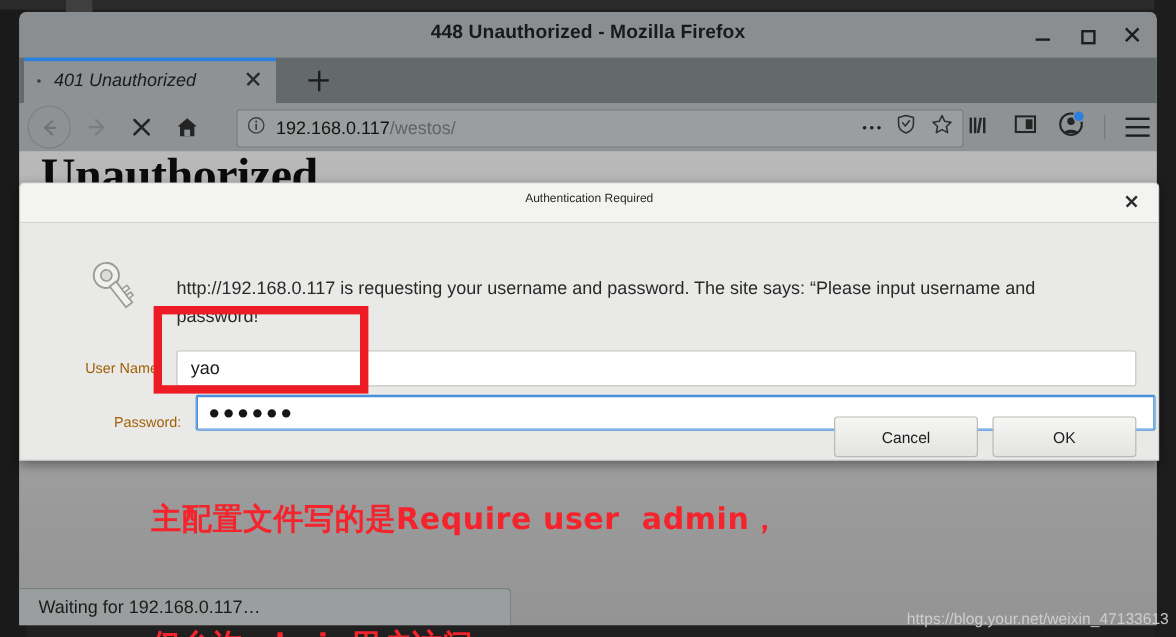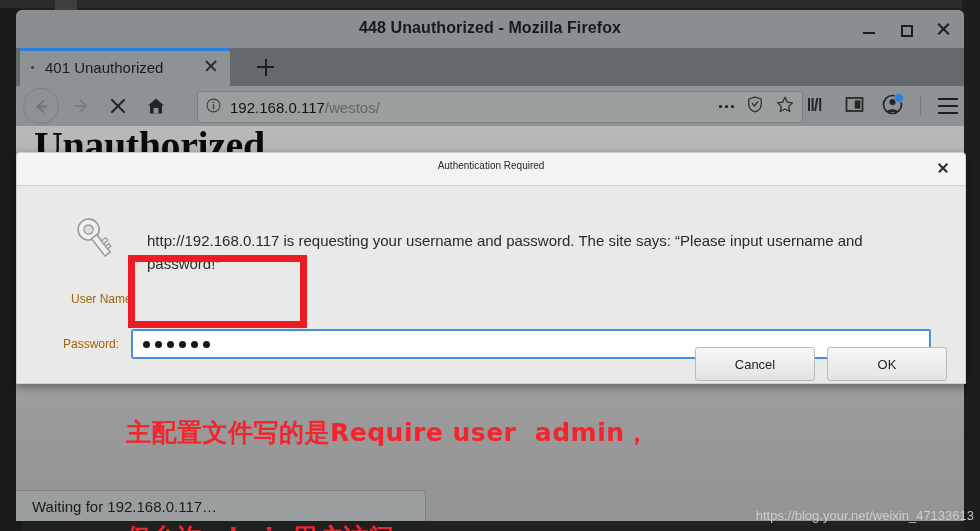--- a/index.html
+++ b/index.html
@@ -28,21 +28,21 @@
     font-size:16px;font-weight:bold;color:#191919;letter-spacing:.1px;}
   .wbtns{position:absolute;right:14px;top:0;height:38px;display:flex;align-items:center;gap:23px;}
   .wbtn{width:14px;height:14px;position:relative;cursor:default;}
   .wbtn.min::after{content:"";position:absolute;left:1px;top:10px;width:12px;height:2px;background:#1d1d1d;}
   .wbtn.max::after{content:"";position:absolute;left:2px;top:3px;width:8px;height:8px;border:2px solid #1d1d1d;}
   .wbtn.cls::before,.wbtn.cls::after{content:"";position:absolute;left:0px;top:6px;width:15px;height:2px;background:#1d1d1d;}
   .wbtn.cls::before{transform:rotate(45deg);}
   .wbtn.cls::after{transform:rotate(-45deg);}
 
   
-  .tabstrip{position:relative;height:38px;background:#64696b;}
+  .tabstrip{position:relative;height:38px;background:#64696b;font-style:italic;}
   .tab{position:absolute;left:4px;top:0;width:210px;height:38px;background:#8e9294;
     display:flex;align-items:center;}
   .tab .tabline{position:absolute;left:0;right:0;top:0;height:3px;background:#2a7fe0;}
   .tab .dot{width:3px;height:3px;border-radius:50%;background:#3a3a3a;margin-left:11px;}
   .tab .tablabel{margin-left:11px;font-size:15px;color:#1b1b1b;white-space:nowrap;}
   .tab .tabclose{position:absolute;right:12px;top:11px;width:14px;height:14px;}
   .tab .tabclose::before,.tab .tabclose::after{content:"";position:absolute;left:0;top:6px;
     width:14px;height:1.6px;background:#2b2b2b;}
   .tab .tabclose::before{transform:rotate(45deg);}
   .tab .tabclose::after{transform:rotate(-45deg);}
@@ -276,23 +276,26 @@
             <rect x="29" y="30" width="5.5" height="3.4" fill="#f0f0ee" stroke="#9b9b99" stroke-width="1.3"></rect>
             <rect x="29" y="36.5" width="4.4" height="3.2" fill="#f0f0ee" stroke="#9b9b99" stroke-width="1.3"></rect>
           </g>
         </svg>
       </span>
 
       <div class="msg">http://192.168.0.117 is requesting your username and password. The site says: “Please input username and password!”</div>
 
       <div class="field-row" style="left:18px;top:106px;width:912px;">
         <div class="fl" style="width:100px;">User Name:</div>
-      </div>
-
-      <div class="field-row" style="left:2px;top:143px;width:912px;">
+        <div class="inp" style="width:800px;margin-left:12px;">
+          <span>yao</span>
+        </div>
+      </div>
+
+      <div class="field-row" style="left:34px;top:143px;width:912px;align-items:flex-end;">
         <div class="fl" style="width:100px;">Password:</div>
         <div class="inp focus" style="width:800px;margin-left:12px;">
           <span class="pw-dots">
             <i></i>
               <i></i>
               <i></i>
               <i></i>
               <i></i>
               <i></i>
           </span>

